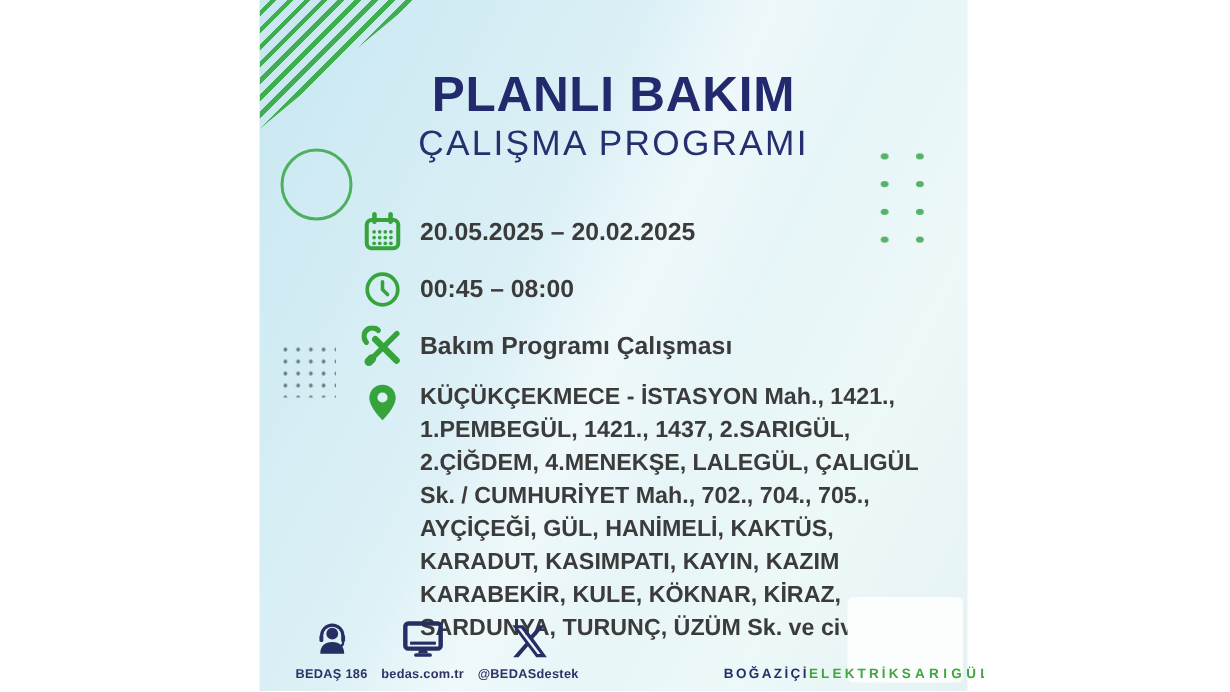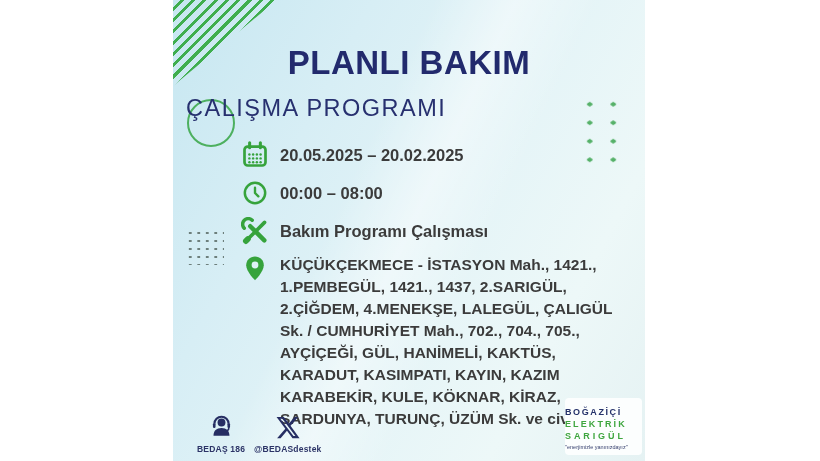--- a/index.html
+++ b/index.html
@@ -33,42 +33,42 @@
     position:absolute;left:402px;top:92px;width:58px;height:82px;
     background-image:radial-gradient(#56b169 2.4px,transparent 2.9px);
     background-size:23.5px 18.5px;background-position:3px 3px;
   }
   
   .title1{
     position:absolute;left:0;top:44px;width:100%;margin:0;text-align:center;
     font-size:33px;font-weight:800;letter-spacing:.5px;color:#222a6d;
   }
   .title2{
-    position:absolute;left:0;top:82px;width:100%;margin:13px;text-align:left;
+    position:absolute;left:0;top:82px;width:100%;margin:0;text-align:center;
     font-size:23.5px;font-weight:500;letter-spacing:1.5px;color:#27306f;
   }
   
   .rows{position:absolute;left:66px;top:140px;width:394px;}
   .row{display:flex;align-items:center;gap:9px;margin-bottom:8px;}
   .row.loc{align-items:flex-start;}
   .ibox{width:32px;height:30px;flex:none;display:flex;align-items:center;justify-content:center;}
   .row.loc .ibox{margin-top:1px;}
   .rtext{font-size:16.5px;font-weight:600;color:#3b3b3b;}
   .addr{font-size:15.5px;font-weight:600;color:#3b3b3b;line-height:22px;width:352px;}
   .g-ic{color:#36a33c;}
   
   .contacts{position:absolute;left:24px;bottom:7px;display:flex;gap:9px;}
   .contact{display:flex;flex-direction:column;align-items:center;gap:4px;color:#262e63;}
   .contact .clabel{font-size:8.5px;font-weight:700;letter-spacing:.2px;color:#2c3467;white-space:nowrap;}
   .cibox{height:27px;display:flex;align-items:flex-end;justify-content:center;}
   
   .logo{
     position:absolute;left:392px;top:398px;width:77px;height:57px;
     background:#fcfefe;border-radius:4px;box-sizing:border-box;
-    display:flex;flex-direction:column;align-items:flex-start;justify-content:center;
+    display:flex;flex-direction:row;align-items:flex-end;justify-content:center;
     padding-top:3px;
   }
   .logo .l1{font-size:9px;font-weight:800;letter-spacing:1.6px;color:#243169;line-height:12px;}
   .logo .l2{font-size:9px;font-weight:800;letter-spacing:2.1px;color:#3fa63f;line-height:12px;}
   .logo .l3{font-size:9px;font-weight:800;letter-spacing:2.9px;color:#3fa63f;line-height:12px;}
   .logo .tag{font-size:5.5px;font-weight:400;color:#37406e;margin-top:2px;white-space:nowrap;}
   svg{display:block;}
 </style>
 </head>
 <body>
@@ -111,21 +111,21 @@
         <span class="rtext">20.05.2025 – 20.02.2025</span>
       </div>
 
       <div class="row">
         <span class="ibox g-ic">
           <svg width="26" height="26" viewBox="0 0 24 24">
             <circle cx="12" cy="12" r="9.4" fill="none" stroke="currentColor" stroke-width="2.3"></circle>
             <path d="M12 7.2 V12 L15.1 15.1" fill="none" stroke="currentColor" stroke-width="2.2" stroke-linecap="round" stroke-linejoin="round"></path>
           </svg>
         </span>
-        <span class="rtext">00:00 – 08:00</span>
+        <span class="rtext">00:45 – 08:00</span>
       </div>
 
       <div class="row">
         <span class="ibox g-ic">
           <svg width="28" height="28" viewBox="0 0 24 24">
             <path d="M9.6 2.8 A4.6 4.6 0 1 0 2.8 9.6" fill="none" stroke="currentColor" stroke-width="3" stroke-linecap="round"></path>
             <line x1="7.9" y1="7.9" x2="20" y2="20" stroke="currentColor" stroke-width="3.8" stroke-linecap="round"></line>
             <line x1="20.2" y1="4.6" x2="7" y2="17.8" stroke="currentColor" stroke-width="3.1" stroke-linecap="round"></line>
             <line x1="5.9" y1="18.9" x2="4.2" y2="20.6" stroke="currentColor" stroke-width="5" stroke-linecap="round"></line>
           </svg>
@@ -154,20 +154,31 @@
             <rect x="4.4" y="9" width="2.3" height="4.4" rx="1.1"></rect>
             <rect x="17.3" y="9" width="2.3" height="4.4" rx="1.1"></rect>
             <path d="M18.4 13.2v.9c0 1.1-1.4 1.9-3.2 2.2" fill="none" stroke="currentColor" stroke-width="1.4" stroke-linecap="round"></path>
             <circle cx="12" cy="8.4" r="3.5"></circle>
             <path d="M12 13.3c-4.5 0-7.1 2.4-7.1 7h14.2c0-4.6-2.6-7-7.1-7z"></path>
           </svg>
         </span>
         <span class="clabel">BEDAŞ 186</span>
       </div>
 
+      <div class="contact">
+        <span class="cibox">
+          <svg width="30" height="27" viewBox="0 0 24 22" fill="currentColor">
+            <rect x="2.4" y="2.2" width="19.2" height="13.6" rx="1.6" fill="none" stroke="currentColor" stroke-width="2.4"></rect>
+            <rect x="5" y="12" width="14" height="1.7"></rect>
+            <path d="M10.2 15.8 9.3 18.4 h5.4 l-.9-2.6z"></path>
+            <rect x="7.2" y="18.4" width="9.6" height="1.9" rx="0.9"></rect>
+          </svg>
+        </span>
+        <span class="clabel">bedas.com.tr</span>
+      </div>
 
       <div class="contact">
         <span class="cibox">
           <svg width="25" height="25" viewBox="0 0 24 24" fill="currentColor">
             <path d="M18.9 1.8h3.4l-7.4 8.5 8.7 11.9h-6.8l-5.3-7-6.1 7H2l7.9-9.1L1.5 1.8h7l4.8 6.4 5.6-6.4zm-1.2 18.3h1.9L7.1 3.7H5.1l12.6 16.4z"></path>
           </svg>
         </span>
         <span class="clabel">@BEDASdestek</span>
       </div>
 

